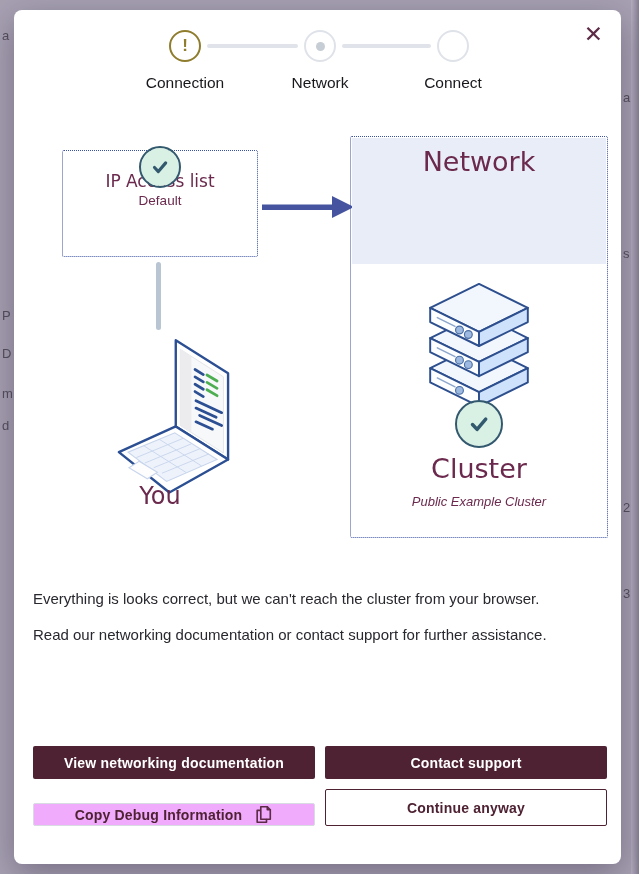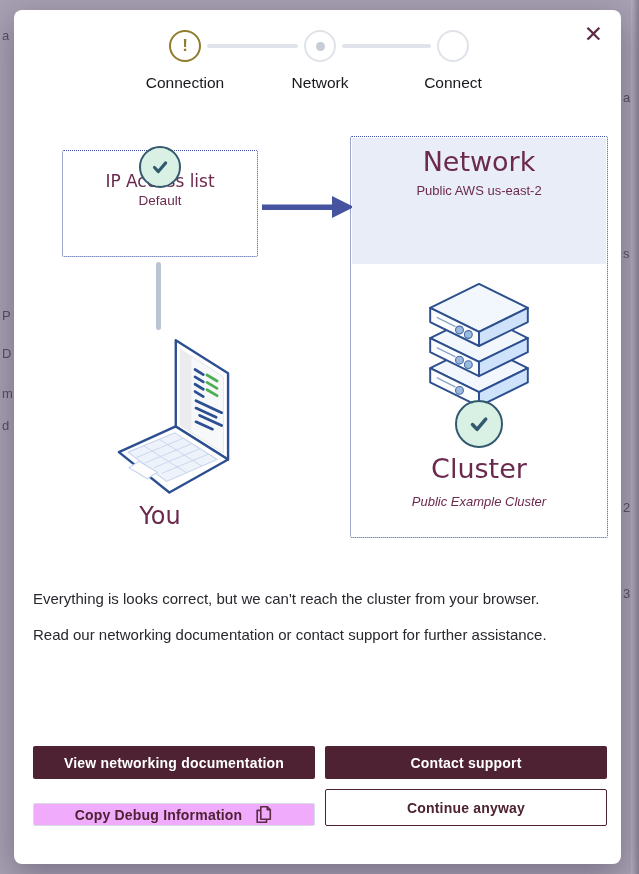--- a/index.html
+++ b/index.html
@@ -47,21 +47,21 @@
   .box-sub { font-size:13.5px; color:var(--heading,#6b2a4d); margin-top:2px; }
   .check-badge {
     position:absolute; border-radius:50%; background:var(--check-fill,#d9f1e4);
     border:2.5px solid var(--check-stroke,#33596e); box-sizing:border-box;
     display:flex; align-items:center; justify-content:center; background-clip:padding-box;
   }
   .badge-ip { left:125px; top:136px; width:42px; height:42px; }
   .vline { position:absolute; left:142px; top:252px; width:5px; height:68px; background:#b9c5d3; border-radius:3px; }
   .laptop-wrap { position:absolute; left:70px; top:326px; width:156px; height:168px; }
   .you-label {
-    position:absolute; left:48px; top:492px; width:196px; text-align:center;
+    position:absolute; left:48px; top:472px; width:196px; text-align:center;
     font-family:"DejaVu Sans","Liberation Sans",sans-serif; font-size:24px; color:var(--heading,#6b2a4d);
   }
   .arrow-wrap { position:absolute; left:248px; top:186px; width:92px; height:22px; }
   .net-box { left:336px; top:126px; width:258px; height:402px; }
   .net-header {
     position:absolute; left:1px; top:1px; right:1px; height:126px;
     background:var(--lavender,#e9edf8); text-align:center; box-sizing:border-box; padding-top:8px;
   }
   .net-title { font-size:27px; }
   .net-sub { width:150px; margin:5px auto 0; line-height:1.35; font-size:13px; }
@@ -172,21 +172,20 @@
   <div class="arrow-wrap">
     <svg width="92" height="22" viewBox="0 0 92 22">
       <rect x="0" y="8.5" width="72" height="5.5" fill="#46549f"></rect>
       <polygon points="70,0 92,11 70,22" fill="#46549f"></polygon>
     </svg>
   </div>
 
   <div class="dotted-box net-box">
     <div class="net-header">
       <div class="box-title net-title">Network</div>
-      <div class="box-sub net-sub">Public AWS us-east-2</div>
     </div>
 
     <div class="server-wrap">
       <svg width="152" height="142" viewBox="0 0 170 160">
         <g stroke="#2d4f8e" stroke-width="2.2" stroke-linejoin="round">
 
           <polygon points="85,78 140,105 85,132 30,105" fill="#f2f7fe"></polygon>
           <polygon points="30,105 85,132 85,148 30,121" fill="#fdfeff"></polygon>
           <polygon points="85,132 140,105 140,121 85,148" fill="#cfe2fb"></polygon>
 

